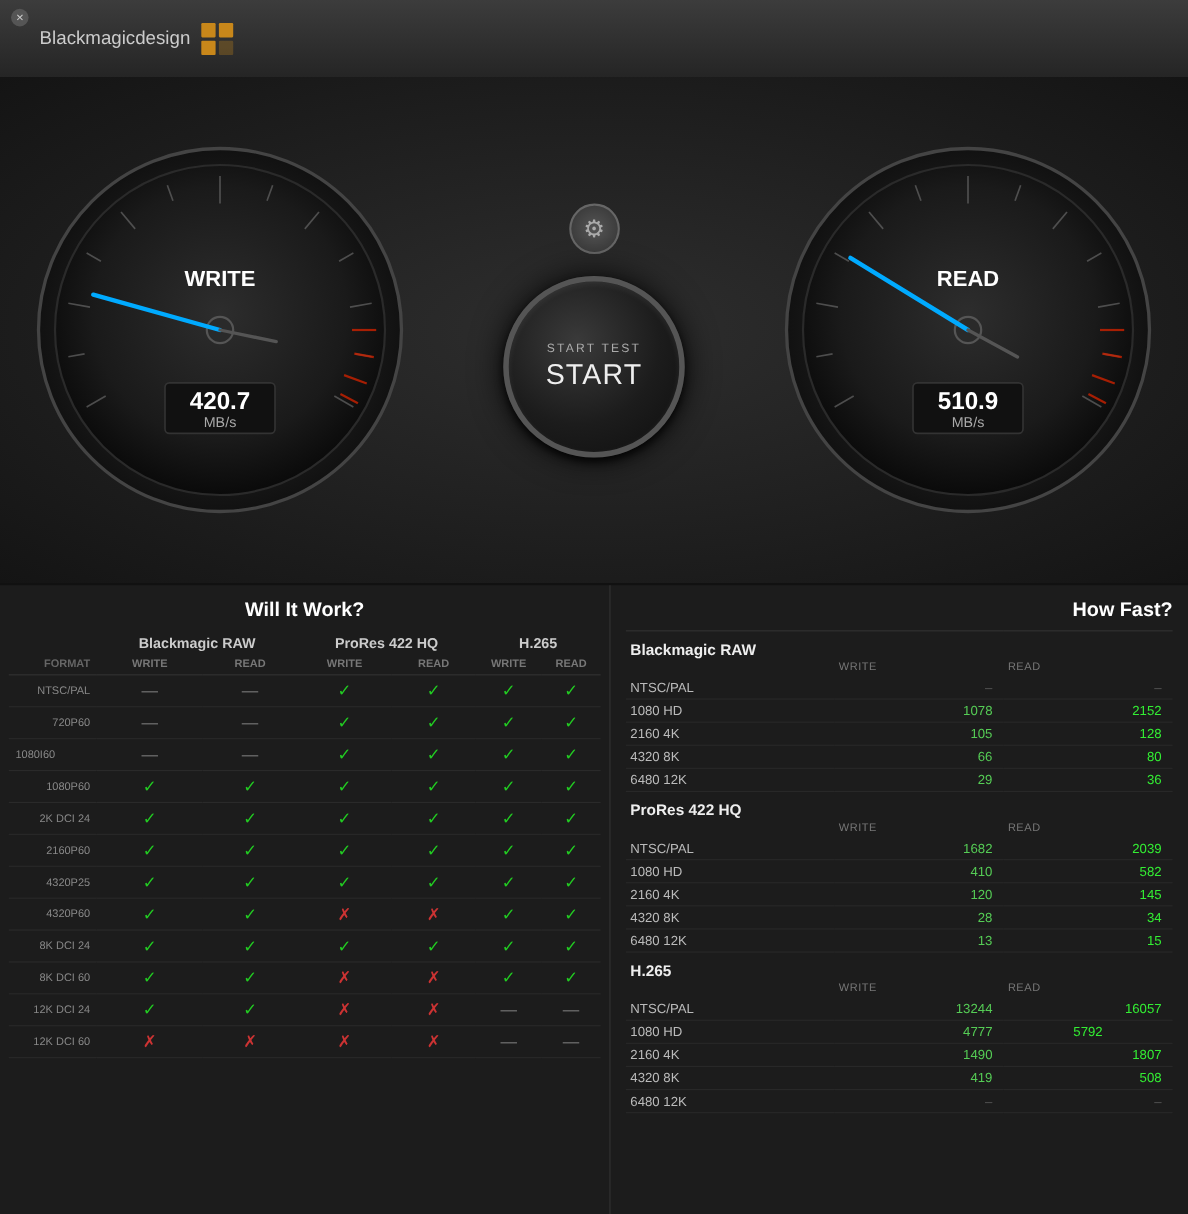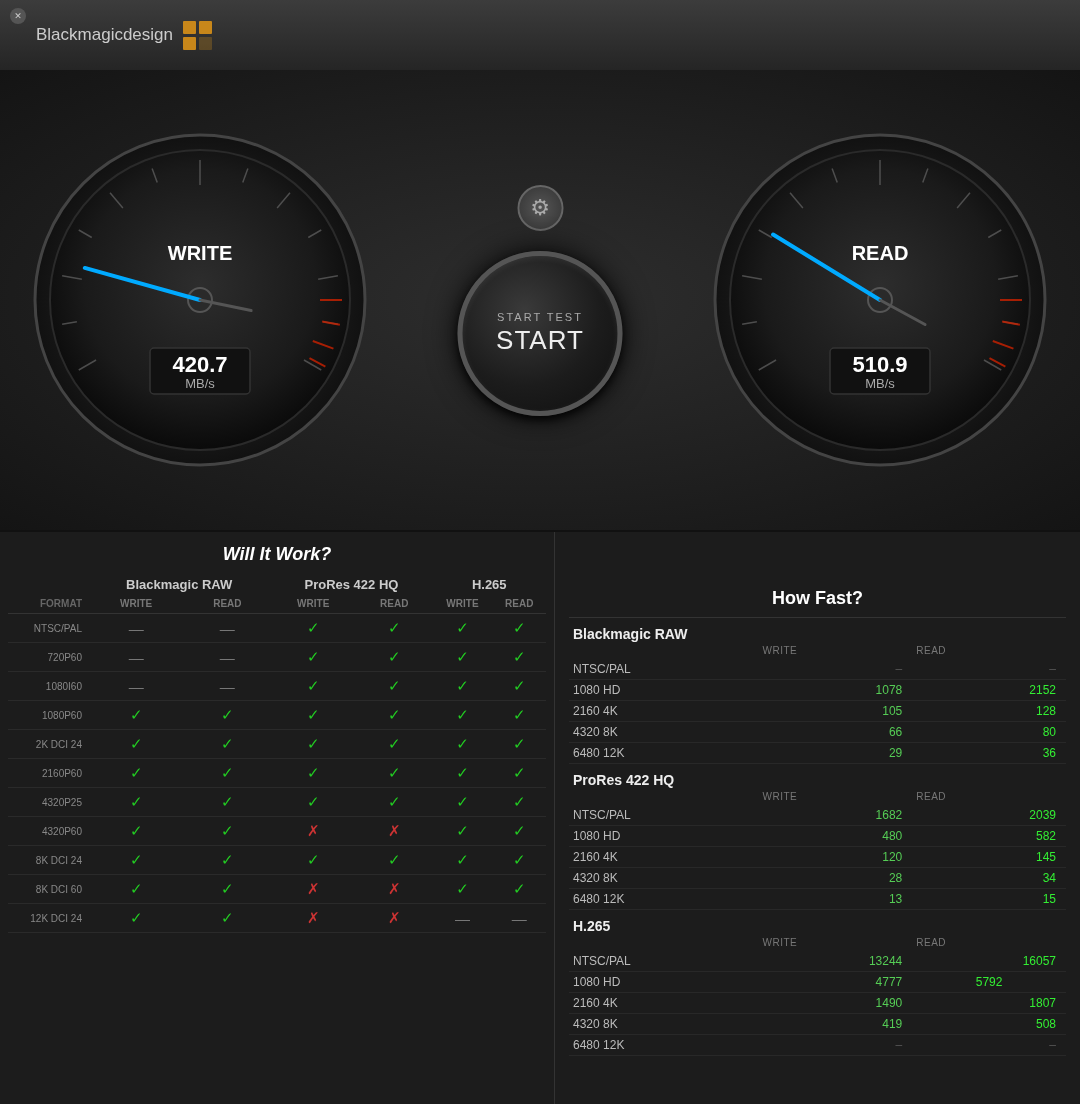--- a/index.html
+++ b/index.html
@@ -155,21 +155,21 @@
         <rect x="120" y="218" width="100" height="46" rx="4" fill="#111" stroke="#333" stroke-width="1.5"></rect>
         <text x="170" y="242" text-anchor="middle" fill="#fff" font-size="22" font-weight="bold" font-family="Arial">510.9</text>
         <text x="170" y="258" text-anchor="middle" fill="#aaa" font-size="13" font-family="Arial">MB/s</text>
       </svg>
     </div>
   </div>
 
   <div style="background:#1c1c1c; display:flex; height:574px; border-top:2px solid #111;">
 
     <div style="flex: 0 0 555px; border-right:1px solid #333; padding:12px 8px;">
-      <div style="text-align:center; font-size:18px; font-weight:bold; color:#fff; margin-bottom:8px;font-style:italic;">Will It Work?</div>
+      <div style="text-align:center; font-size:18px; font-weight:bold; color:#fff; margin-bottom:8px;">Will It Work?</div>
 
       <table style="width:100%; border-collapse:collapse; font-size:11px;">
         <thead>
           <tr>
             <th style="width:80px;"></th>
             <th colspan="2" style="color:#ccc; font-weight:bold; font-size:13px; text-align:center; padding:4px 2px;">Blackmagic RAW</th>
             <th colspan="2" style="color:#ccc; font-weight:bold; font-size:13px; text-align:center; padding:4px 2px;">ProRes 422 HQ</th>
             <th colspan="2" style="color:#ccc; font-weight:bold; font-size:13px; text-align:center; padding:4px 2px;">H.265</th>
           </tr>
           <tr>
@@ -195,21 +195,21 @@
             <tr>
               <td style="color: rgb(136, 136, 136); font-size: 10px; text-transform: uppercase; text-align: right; padding: 5px 6px; border-bottom: 1px solid rgb(42, 42, 42); white-space: nowrap;">720p60</td>
               <td style="text-align: center; padding: 5px 2px; border-bottom: 1px solid rgb(42, 42, 42); font-size: 15px; color: rgb(119, 119, 119);">—</td>
               <td style="text-align: center; padding: 5px 2px; border-bottom: 1px solid rgb(42, 42, 42); font-size: 15px; color: rgb(119, 119, 119);">—</td>
               <td style="text-align: center; padding: 5px 2px; border-bottom: 1px solid rgb(42, 42, 42); font-size: 15px; color: rgb(34, 204, 34);">✓</td>
               <td style="text-align: center; padding: 5px 2px; border-bottom: 1px solid rgb(42, 42, 42); font-size: 15px; color: rgb(34, 204, 34);">✓</td>
               <td style="text-align: center; padding: 5px 2px; border-bottom: 1px solid rgb(42, 42, 42); font-size: 15px; color: rgb(34, 204, 34);">✓</td>
               <td style="text-align: center; padding: 5px 2px; border-bottom: 1px solid rgb(42, 42, 42); font-size: 15px; color: rgb(34, 204, 34);">✓</td>
             </tr>
             <tr>
-              <td style="color: rgb(136, 136, 136); font-size: 10px; text-transform: uppercase; text-align: right; padding: 5px 6px; border-bottom: 1px solid rgb(42, 42, 42); white-space: nowrap;">1080i60</td>
+              <td style="color: rgb(136, 136, 136); font-size: 10px; text-transform: uppercase; text-align: left; padding: 5px 6px; border-bottom: 1px solid rgb(42, 42, 42); white-space: nowrap;">1080i60</td>
               <td style="text-align: center; padding: 5px 2px; border-bottom: 1px solid rgb(42, 42, 42); font-size: 15px; color: rgb(119, 119, 119);">—</td>
               <td style="text-align: center; padding: 5px 2px; border-bottom: 1px solid rgb(42, 42, 42); font-size: 15px; color: rgb(119, 119, 119);">—</td>
               <td style="text-align: center; padding: 5px 2px; border-bottom: 1px solid rgb(42, 42, 42); font-size: 15px; color: rgb(34, 204, 34);">✓</td>
               <td style="text-align: center; padding: 5px 2px; border-bottom: 1px solid rgb(42, 42, 42); font-size: 15px; color: rgb(34, 204, 34);">✓</td>
               <td style="text-align: center; padding: 5px 2px; border-bottom: 1px solid rgb(42, 42, 42); font-size: 15px; color: rgb(34, 204, 34);">✓</td>
               <td style="text-align: center; padding: 5px 2px; border-bottom: 1px solid rgb(42, 42, 42); font-size: 15px; color: rgb(34, 204, 34);">✓</td>
             </tr>
             <tr>
               <td style="color: rgb(136, 136, 136); font-size: 10px; text-transform: uppercase; text-align: right; padding: 5px 6px; border-bottom: 1px solid rgb(42, 42, 42); white-space: nowrap;">1080p60</td>
               <td style="text-align: center; padding: 5px 2px; border-bottom: 1px solid rgb(42, 42, 42); font-size: 15px; color: rgb(34, 204, 34);">✓</td>
@@ -270,31 +270,40 @@
               <td style="text-align: center; padding: 5px 2px; border-bottom: 1px solid rgb(42, 42, 42); font-size: 15px; color: rgb(34, 204, 34);">✓</td>
               <td style="text-align: center; padding: 5px 2px; border-bottom: 1px solid rgb(42, 42, 42); font-size: 15px; color: rgb(204, 51, 51);">✗</td>
               <td style="text-align: center; padding: 5px 2px; border-bottom: 1px solid rgb(42, 42, 42); font-size: 15px; color: rgb(204, 51, 51);">✗</td>
               <td style="text-align: center; padding: 5px 2px; border-bottom: 1px solid rgb(42, 42, 42); font-size: 15px; color: rgb(34, 204, 34);">✓</td>
               <td style="text-align: center; padding: 5px 2px; border-bottom: 1px solid rgb(42, 42, 42); font-size: 15px; color: rgb(34, 204, 34);">✓</td>
             </tr>
             <tr>
               <td style="color: rgb(136, 136, 136); font-size: 10px; text-transform: uppercase; text-align: right; padding: 5px 6px; border-bottom: 1px solid rgb(42, 42, 42); white-space: nowrap;">12K DCI 24</td>
               <td style="text-align: center; padding: 5px 2px; border-bottom: 1px solid rgb(42, 42, 42); font-size: 15px; color: rgb(34, 204, 34);">✓</td>
               <td style="text-align: center; padding: 5px 2px; border-bottom: 1px solid rgb(42, 42, 42); font-size: 15px; color: rgb(34, 204, 34);">✓</td>
+              <td style="text-align: center; padding: 5px 2px; border-bottom: 1px solid rgb(42, 42, 42); font-size: 15px; color: rgb(204, 51, 51);">✗</td>
+              <td style="text-align: center; padding: 5px 2px; border-bottom: 1px solid rgb(42, 42, 42); font-size: 15px; color: rgb(204, 51, 51);">✗</td>
+              <td style="text-align: center; padding: 5px 2px; border-bottom: 1px solid rgb(42, 42, 42); font-size: 15px; color: rgb(119, 119, 119);">—</td>
+              <td style="text-align: center; padding: 5px 2px; border-bottom: 1px solid rgb(42, 42, 42); font-size: 15px; color: rgb(119, 119, 119);">—</td>
+            </tr>
+            <tr>
+              <td style="color: rgb(136, 136, 136); font-size: 10px; text-transform: uppercase; text-align: right; padding: 5px 6px; border-bottom: 1px solid rgb(42, 42, 42); white-space: nowrap;">12K DCI 60</td>
+              <td style="text-align: center; padding: 5px 2px; border-bottom: 1px solid rgb(42, 42, 42); font-size: 15px; color: rgb(204, 51, 51);">✗</td>
+              <td style="text-align: center; padding: 5px 2px; border-bottom: 1px solid rgb(42, 42, 42); font-size: 15px; color: rgb(204, 51, 51);">✗</td>
               <td style="text-align: center; padding: 5px 2px; border-bottom: 1px solid rgb(42, 42, 42); font-size: 15px; color: rgb(204, 51, 51);">✗</td>
               <td style="text-align: center; padding: 5px 2px; border-bottom: 1px solid rgb(42, 42, 42); font-size: 15px; color: rgb(204, 51, 51);">✗</td>
               <td style="text-align: center; padding: 5px 2px; border-bottom: 1px solid rgb(42, 42, 42); font-size: 15px; color: rgb(119, 119, 119);">—</td>
               <td style="text-align: center; padding: 5px 2px; border-bottom: 1px solid rgb(42, 42, 42); font-size: 15px; color: rgb(119, 119, 119);">—</td>
             </tr>
           </tbody>
       </table>
     </div>
 
     <div style="flex:1; padding:12px 14px;">
-      <div style="text-align:center; font-size:18px; font-weight:bold; color:#fff; margin-bottom:8px;margin-top:44px;">How Fast?</div>
+      <div style="text-align:right; font-size:18px; font-weight:bold; color:#fff; margin-bottom:8px;">How Fast?</div>
 
       <table style="width:100%; border-collapse:collapse; font-size:12px;">
         <tbody id="hf-tbody">
         <tr>
               <td colspan="3" style="font-weight: bold; color: rgb(238, 238, 238); font-size: 14px; padding: 8px 4px 2px; border-top: 1px solid rgb(51, 51, 51);">Blackmagic RAW</td>
             </tr>
             <tr>
               <td style="color: rgb(119, 119, 119); font-size: 10px; text-transform: uppercase; letter-spacing: 0.5px; padding: 1px 4px 3px; font-weight: normal;"></td>
               <td style="color: rgb(119, 119, 119); font-size: 10px; text-transform: uppercase; letter-spacing: 0.5px; padding: 1px 4px 3px; font-weight: normal;">WRITE</td>
               <td style="color: rgb(119, 119, 119); font-size: 10px; text-transform: uppercase; letter-spacing: 0.5px; padding: 1px 4px 3px; font-weight: normal;">READ</td>
@@ -332,21 +341,21 @@
               <td style="color: rgb(119, 119, 119); font-size: 10px; text-transform: uppercase; letter-spacing: 0.5px; padding: 1px 4px 3px; font-weight: normal;">WRITE</td>
               <td style="color: rgb(119, 119, 119); font-size: 10px; text-transform: uppercase; letter-spacing: 0.5px; padding: 1px 4px 3px; font-weight: normal;">READ</td>
             </tr>
             <tr>
               <td style="color: rgb(187, 187, 187); font-size: 12px; padding: 3px 4px; border-bottom: 1px solid rgb(40, 40, 40);">NTSC/PAL</td>
               <td style="color: rgb(85, 204, 85); text-align: right; padding: 3px 10px; border-bottom: 1px solid rgb(40, 40, 40); font-size: 12px;">1682</td>
               <td style="color: rgb(51, 238, 51); text-align: right; padding: 3px 10px; border-bottom: 1px solid rgb(40, 40, 40); font-size: 12px;">2039</td>
             </tr>
             <tr>
               <td style="color: rgb(187, 187, 187); font-size: 12px; padding: 3px 4px; border-bottom: 1px solid rgb(40, 40, 40);">1080 HD</td>
-              <td style="color: rgb(85, 204, 85); text-align: right; padding: 3px 10px; border-bottom: 1px solid rgb(40, 40, 40); font-size: 12px;">480</td>
+              <td style="color: rgb(85, 204, 85); text-align: right; padding: 3px 10px; border-bottom: 1px solid rgb(40, 40, 40); font-size: 12px;">410</td>
               <td style="color: rgb(51, 238, 51); text-align: right; padding: 3px 10px; border-bottom: 1px solid rgb(40, 40, 40); font-size: 12px;">582</td>
             </tr>
             <tr>
               <td style="color: rgb(187, 187, 187); font-size: 12px; padding: 3px 4px; border-bottom: 1px solid rgb(40, 40, 40);">2160 4K</td>
               <td style="color: rgb(85, 204, 85); text-align: right; padding: 3px 10px; border-bottom: 1px solid rgb(40, 40, 40); font-size: 12px;">120</td>
               <td style="color: rgb(51, 238, 51); text-align: right; padding: 3px 10px; border-bottom: 1px solid rgb(40, 40, 40); font-size: 12px;">145</td>
             </tr>
             <tr>
               <td style="color: rgb(187, 187, 187); font-size: 12px; padding: 3px 4px; border-bottom: 1px solid rgb(40, 40, 40);">4320 8K</td>
               <td style="color: rgb(85, 204, 85); text-align: right; padding: 3px 10px; border-bottom: 1px solid rgb(40, 40, 40); font-size: 12px;">28</td>

